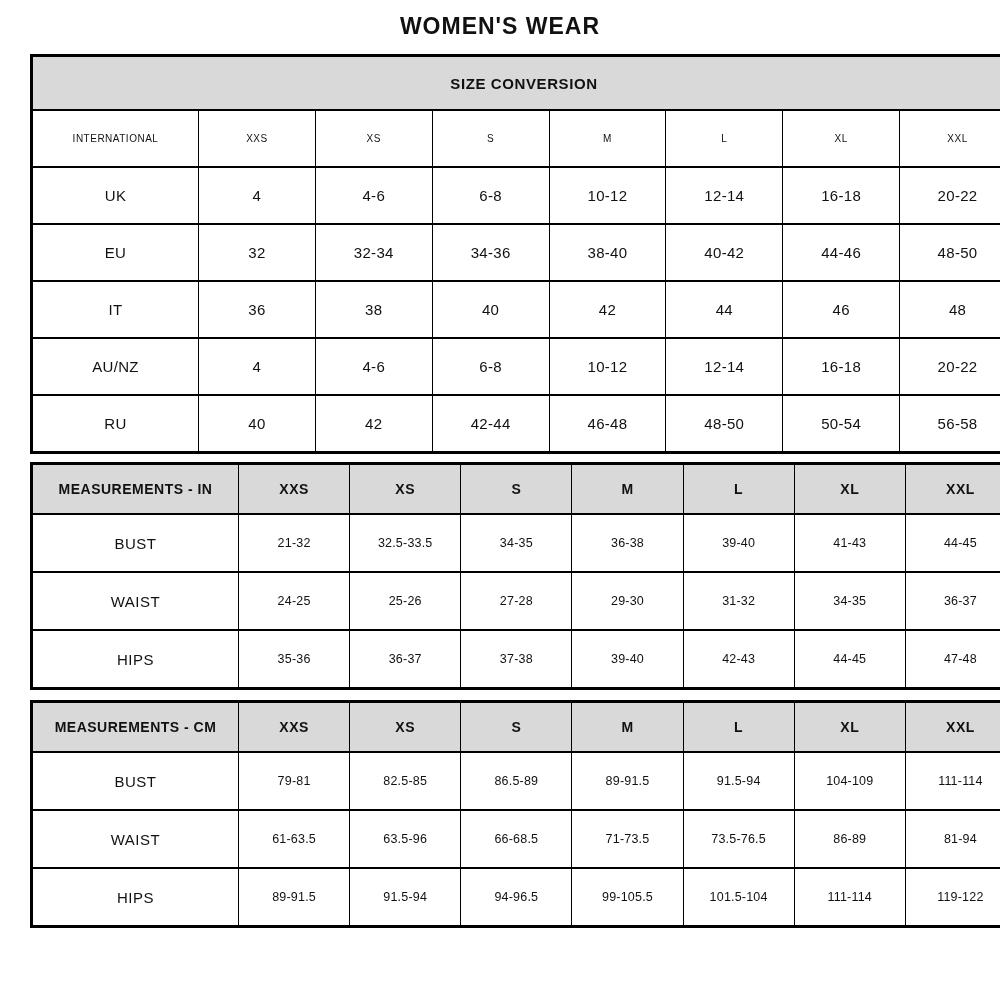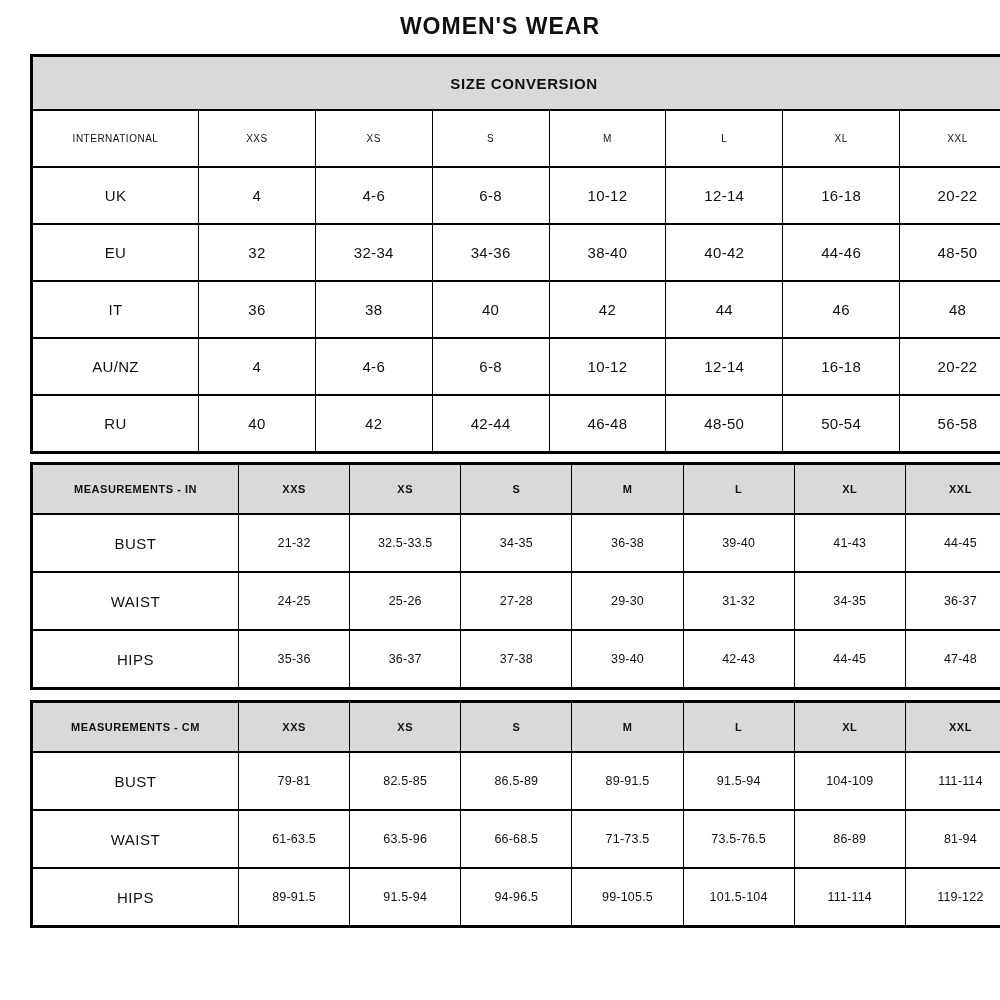--- a/index.html
+++ b/index.html
@@ -54,21 +54,21 @@
     letter-spacing: 0.6px;
   }
   .t1 td { height: 55px; font-size: 15px; letter-spacing: 0.3px; }
   .t1 tr.hdr td { font-size: 10px; letter-spacing: 0.5px; }
   
   .t2 { margin-bottom: 10px; }
   .t2 tr.hdr td, .t3 tr.hdr td {
     background: #d9d9d9;
     font-weight: 700;
     height: 48px;
-    font-size: 11px;
+    font-size: 14px;
     letter-spacing: 0.5px;
   }
   .t2 td, .t3 td { height: 56px; }
   .t2 td.rowlabel, .t3 td.rowlabel { font-size: 15px; letter-spacing: 0.5px; text-align: center; }
   .t2 td.val, .t3 td.val { font-size: 12.5px; letter-spacing: 0.2px; }
 </style>
 </head>
 <body>
 
 <div class="page">

